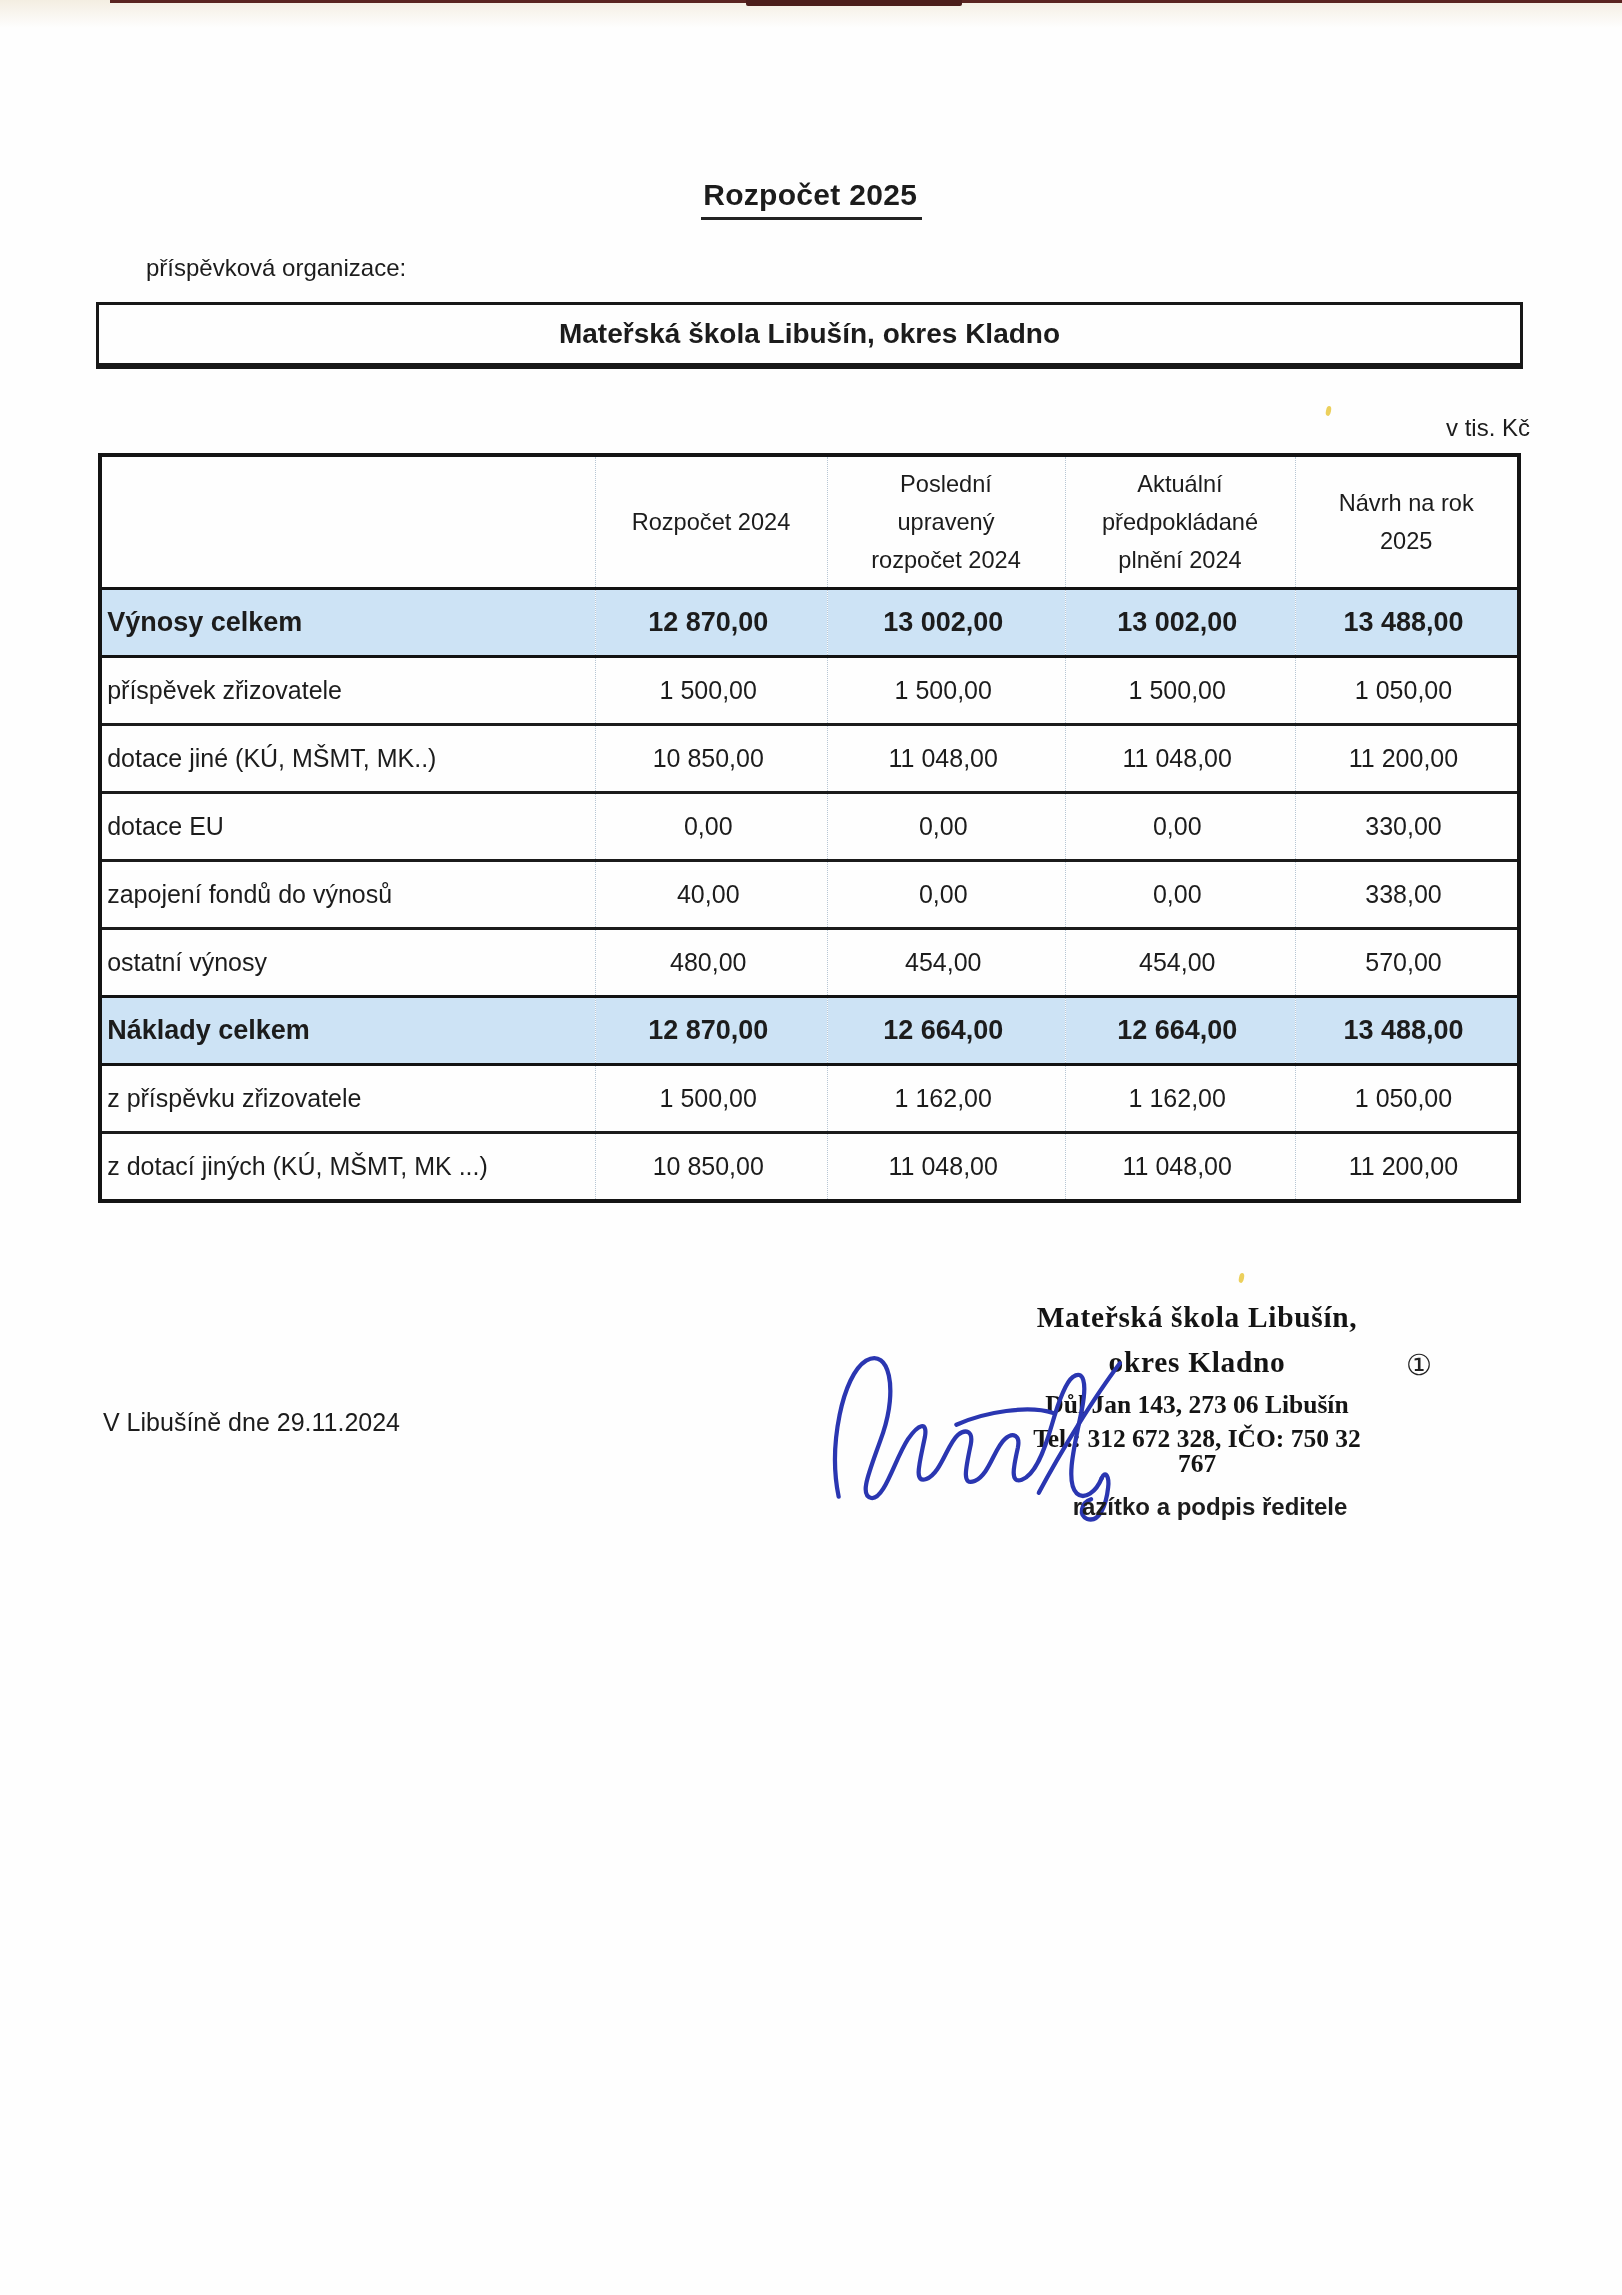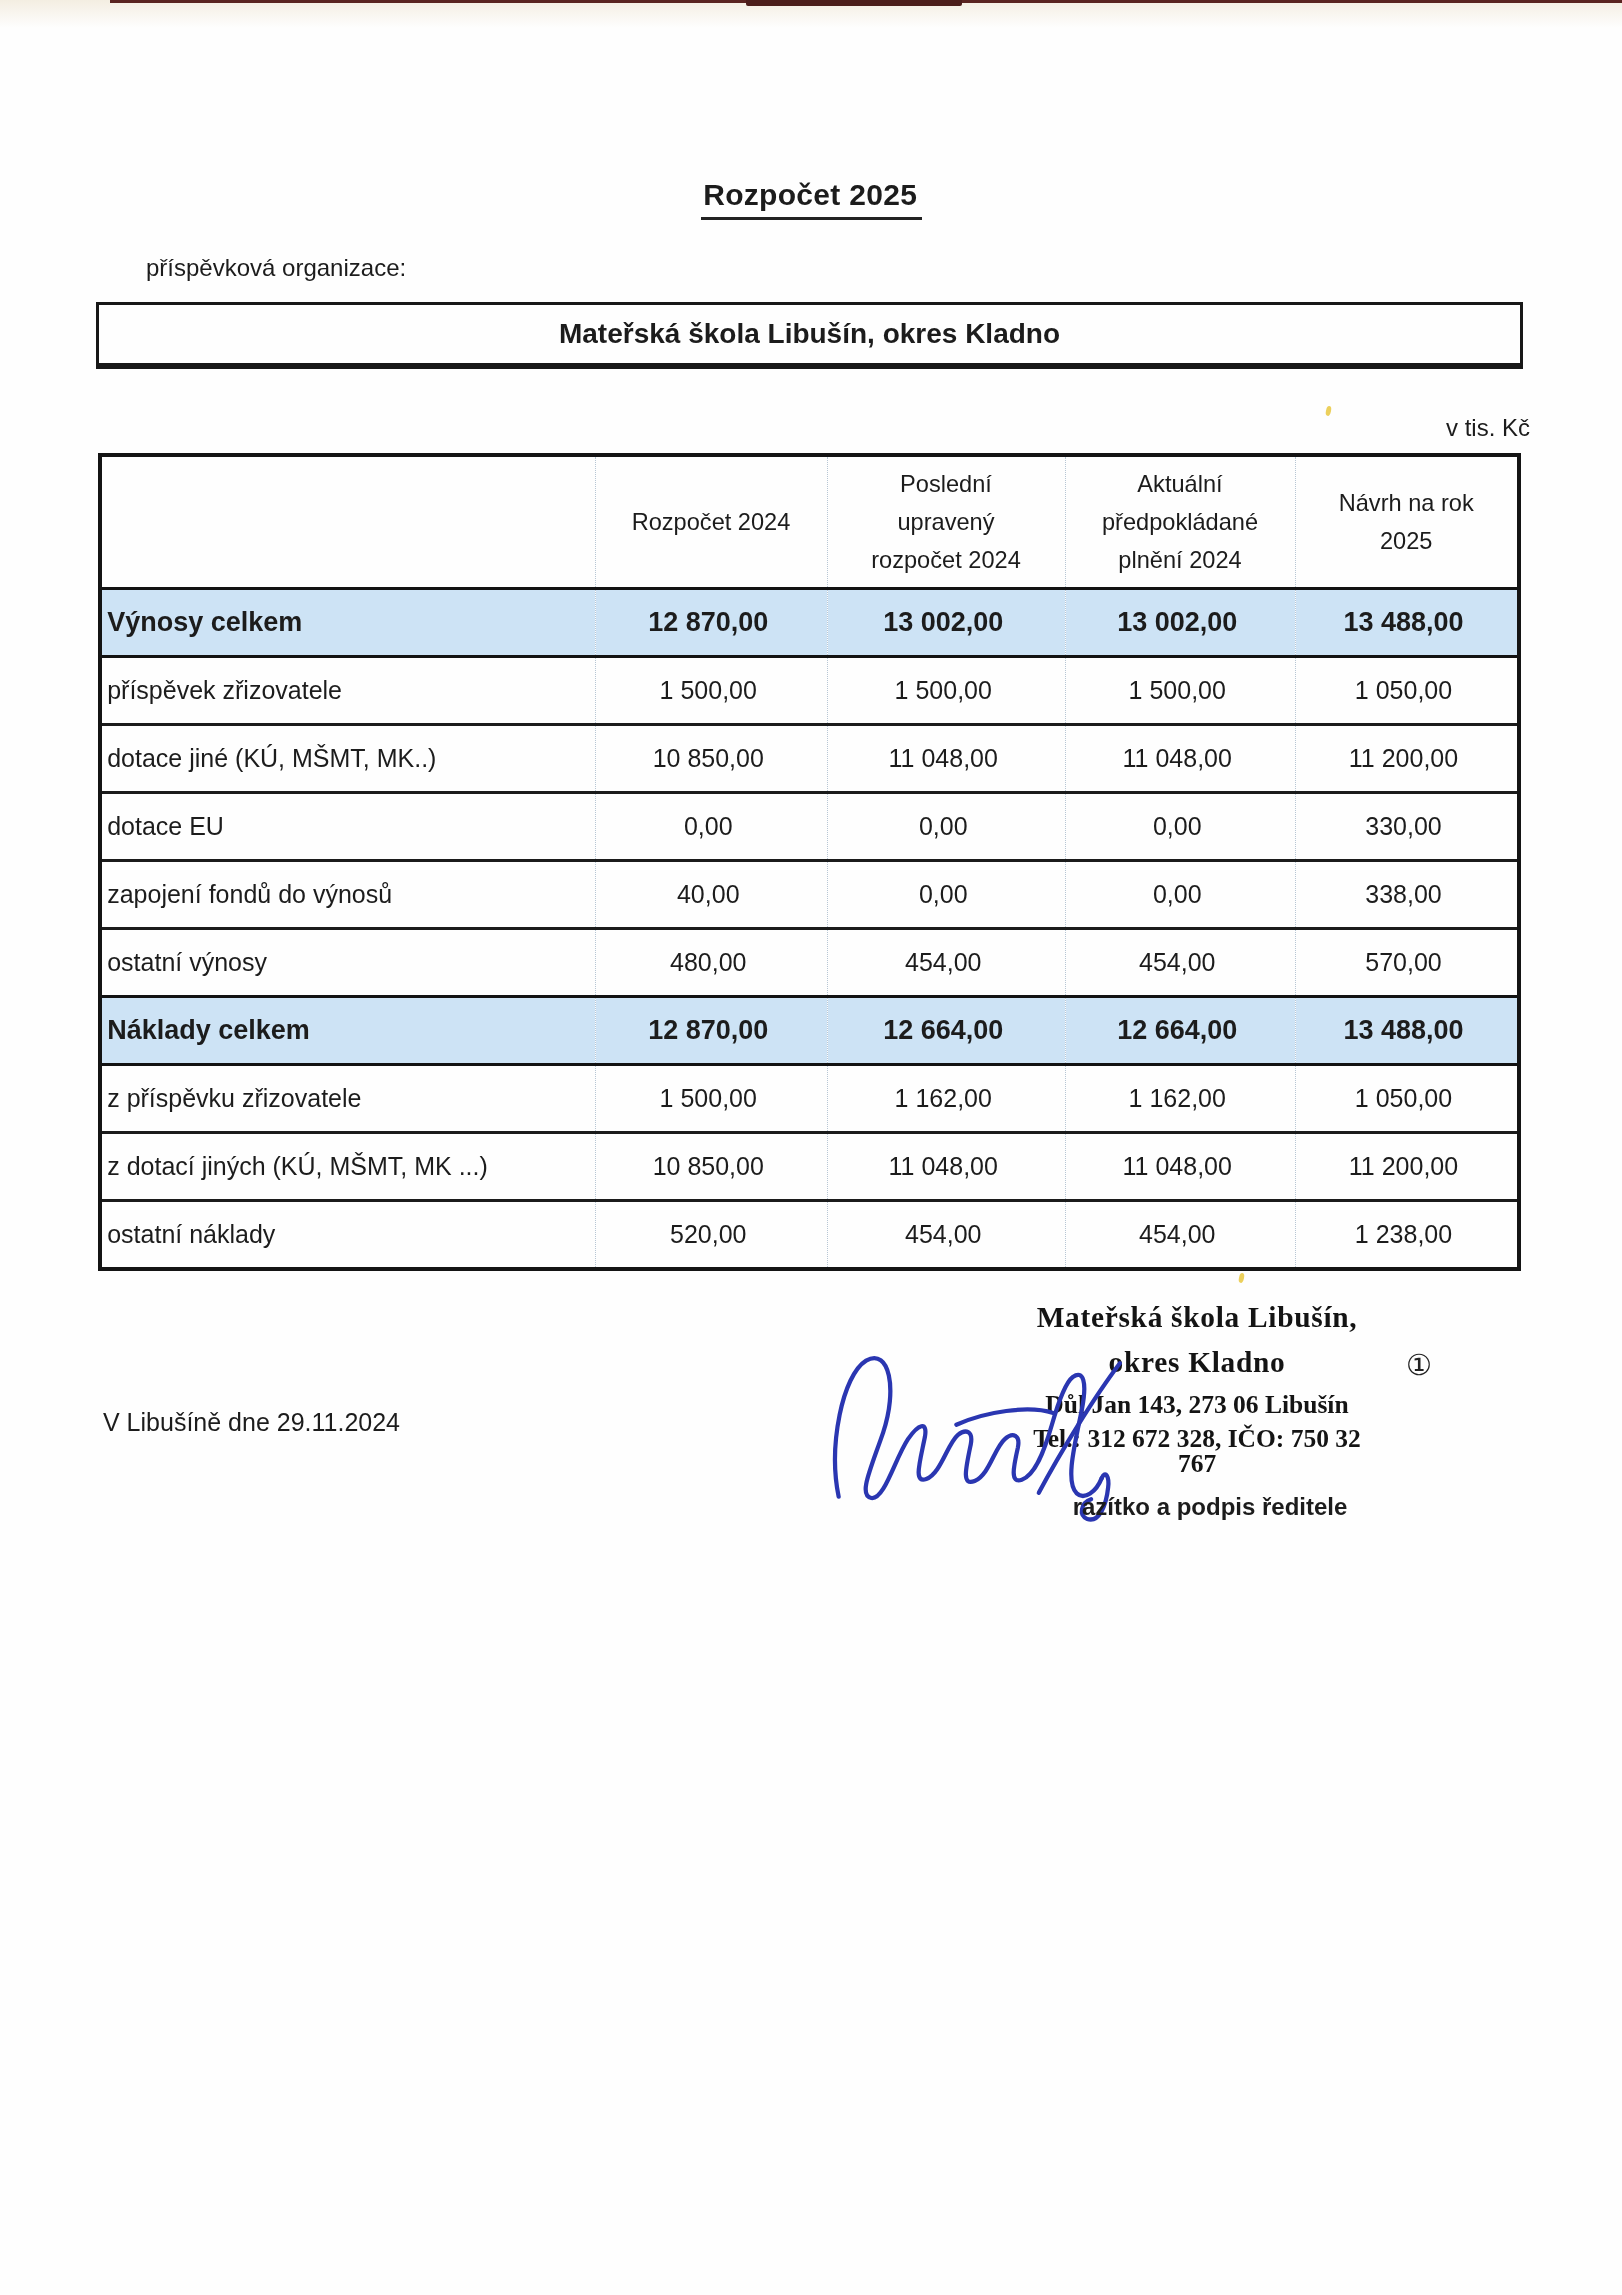--- a/index.html
+++ b/index.html
@@ -169,27 +169,20 @@
         <td class="num">1 162,00</td>
         <td class="num">1 050,00</td>
       </tr>
       <tr>
         <td class="lbl">z dotací jiných (KÚ, MŠMT, MK ...)</td>
         <td class="num">10 850,00</td>
         <td class="num">11 048,00</td>
         <td class="num">11 048,00</td>
         <td class="num">11 200,00</td>
       </tr>
-      <tr>
-        <td class="lbl">ostatní náklady</td>
-        <td class="num">520,00</td>
-        <td class="num">454,00</td>
-        <td class="num">454,00</td>
-        <td class="num">1 238,00</td>
-      </tr>
     </tbody>
   </table>
 
   <div class="place-date">V Libušíně dne 29.11.2024</div>
 
   <div class="stamp">
     <div class="s1">Mateřská škola Libušín,</div>
     <div class="s2">okres Kladno</div>
     <div class="s3">Důl Jan 143, 273 06 Libušín</div>
     <div class="s4">Tel.: 312 672 328, IČO: 750 32 767</div>

